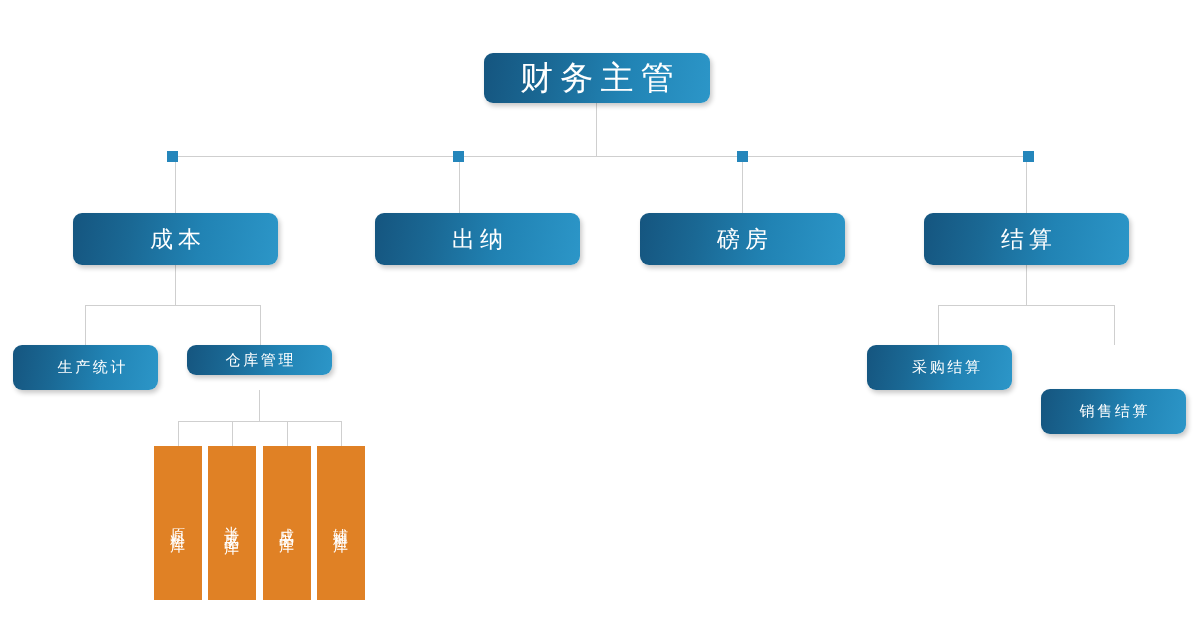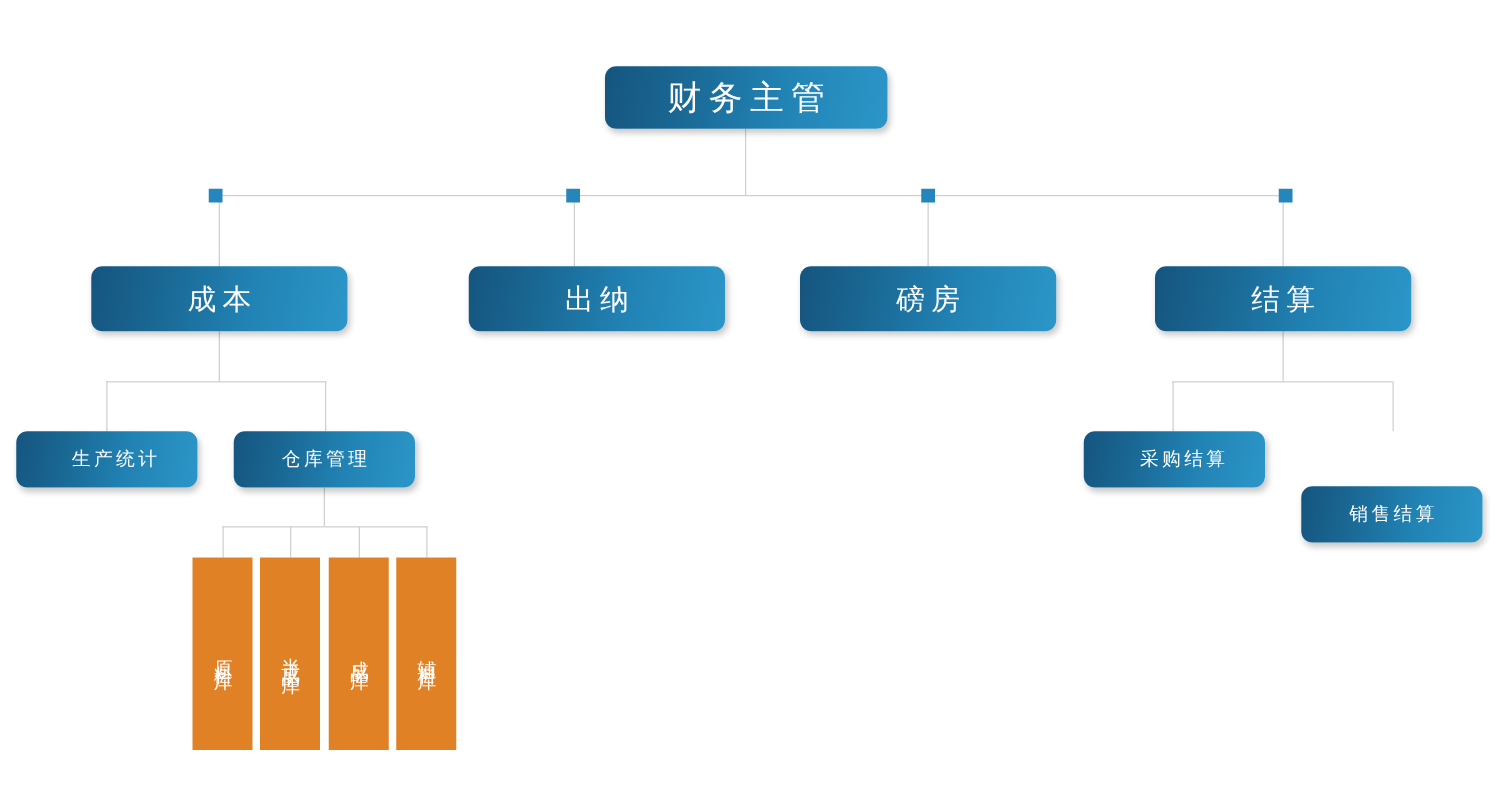--- a/index.html
+++ b/index.html
@@ -42,21 +42,21 @@
     align-items: center;
     justify-content: center;
     color: #ffffff;
     background: linear-gradient(100deg, #15557f 0%, #1a6894 28%, #2183b4 62%, #2c96c8 100%);
     box-shadow: 2px 3px 5px rgba(0,0,0,0.22);
     text-align: center;
     letter-spacing: 0.22em;
     text-indent: 0.22em;
     white-space: nowrap;
   }
-  .node-l1 { font-size: 27px; }
+  .node-l1 { font-size: 33px; }
   .node-l2 { font-size: 23px; }
   .node-l3 { font-size: 15px; letter-spacing: 0.18em; text-indent: 0.18em; }
 
   
   .node-wh {
     position: absolute;
     box-sizing: border-box;
     background: #e08125;
     color: #ffffff;
     display: flex;
@@ -108,21 +108,21 @@
   <div class="conn-v" style="left:341px; top:421px; height:25px;"></div>
 
   <div class="node node-l1" style="left:484px; top:53px; width:226px; height:50px;">财务主管</div>
 
   <div class="node node-l2" style="left:73px; top:213px; width:205px; height:52px;">成本</div>
   <div class="node node-l2" style="left:375px; top:213px; width:205px; height:52px;">出纳</div>
   <div class="node node-l2" style="left:640px; top:213px; width:205px; height:52px;">磅房</div>
   <div class="node node-l2" style="left:924px; top:213px; width:205px; height:52px;">结算</div>
 
   <div class="node node-l3" style="left:13px; top:345px; width:145px; height:45px;padding-left:12px;">生产统计</div>
-  <div class="node node-l3" style="left:187px; top:345px; width:145px; height:45px;">仓库管理</div>
+  <div class="node node-l3" style="left:187px; top:345px; width:145px; height:30px;">仓库管理</div>
 
   <div class="node node-l3" style="left:867px; top:345px; width:145px; height:45px;padding-left:13px;">采购结算</div>
   <div class="node node-l3" style="left:1041px; top:345px; width:145px; height:45px;margin-top:44px;">销售结算</div>
 
   <div class="node-wh" style="left:154px; top:446px; width:48px; height:154px;">
     <span class="wh-text">原料库</span>
   </div>
   <div class="node-wh" style="left:208px; top:446px; width:48px; height:154px;">
     <span class="wh-text">半成品库</span>
   </div>

